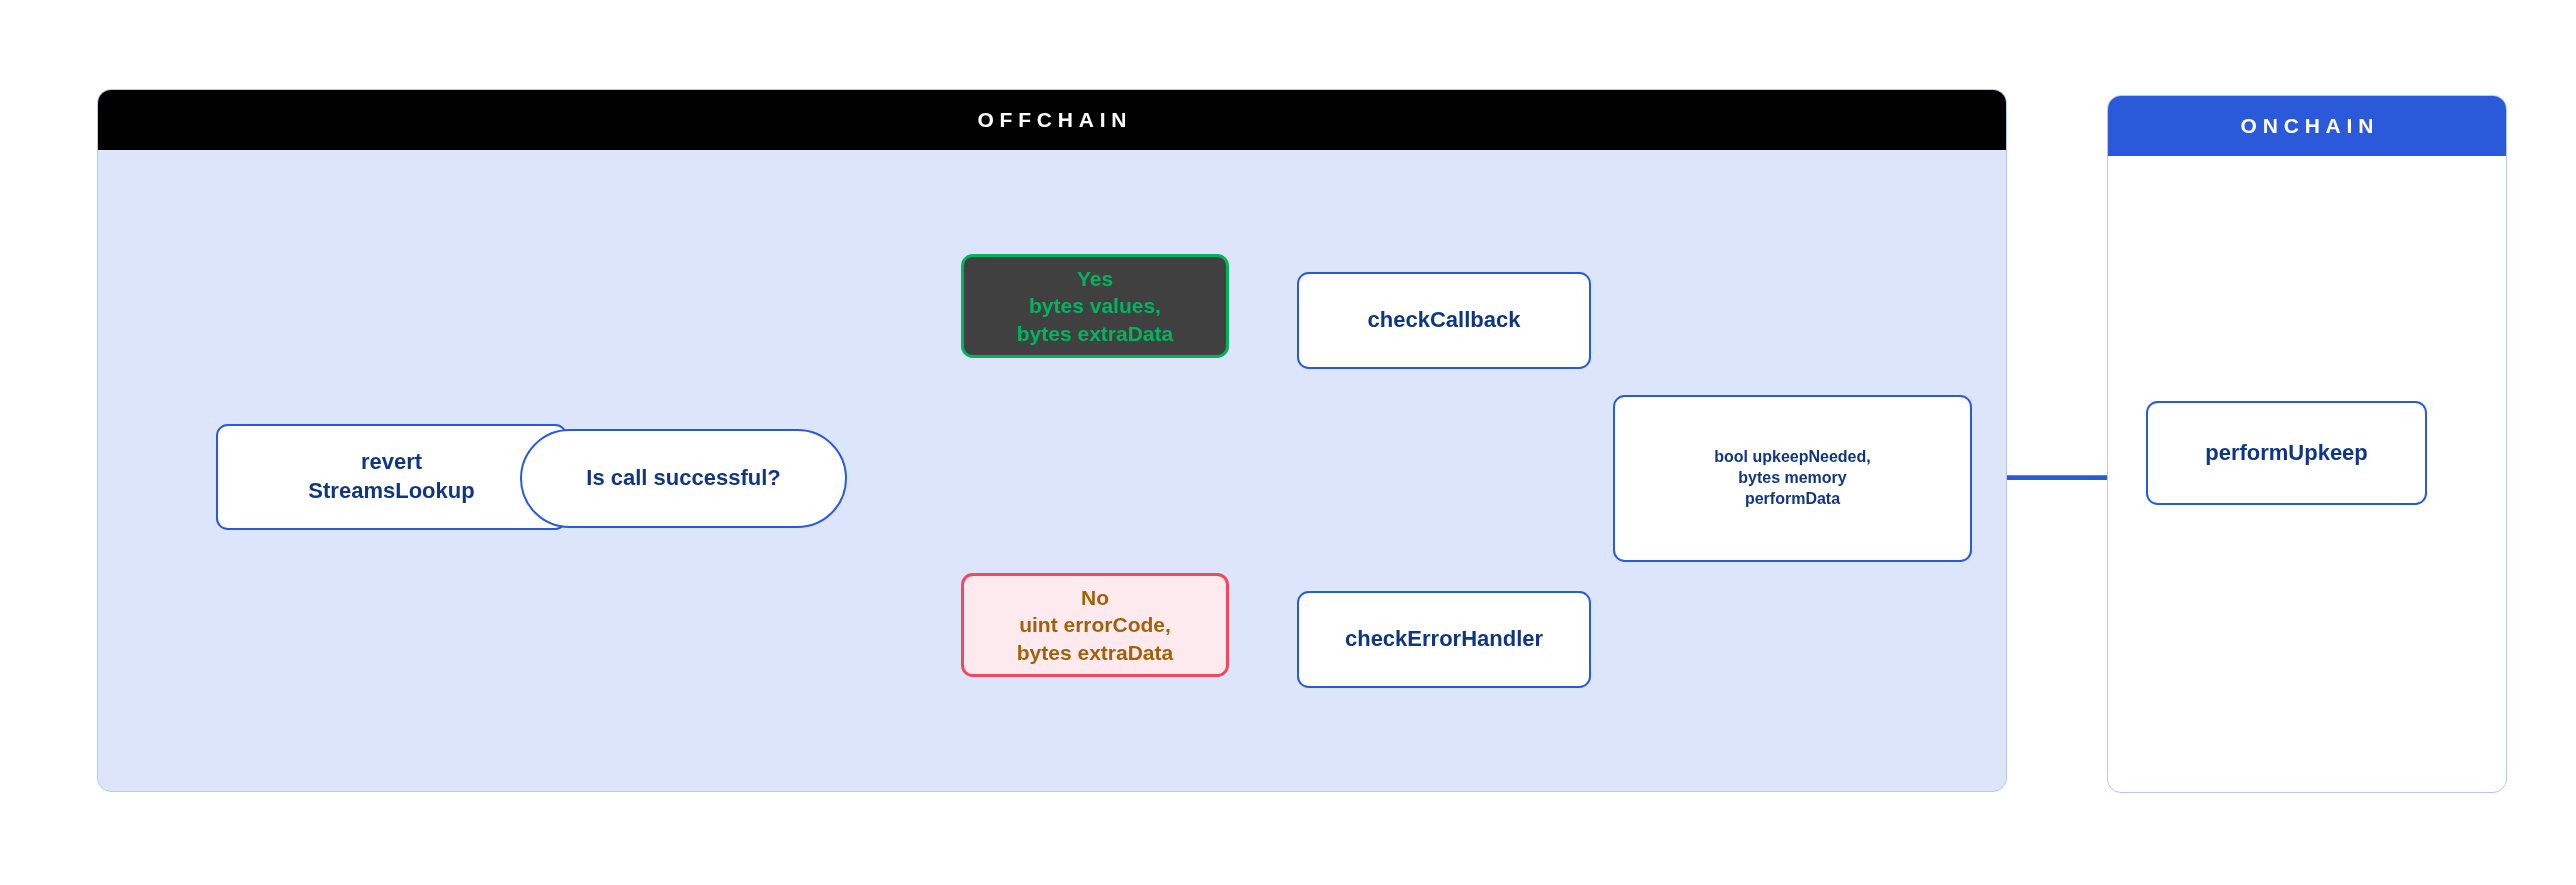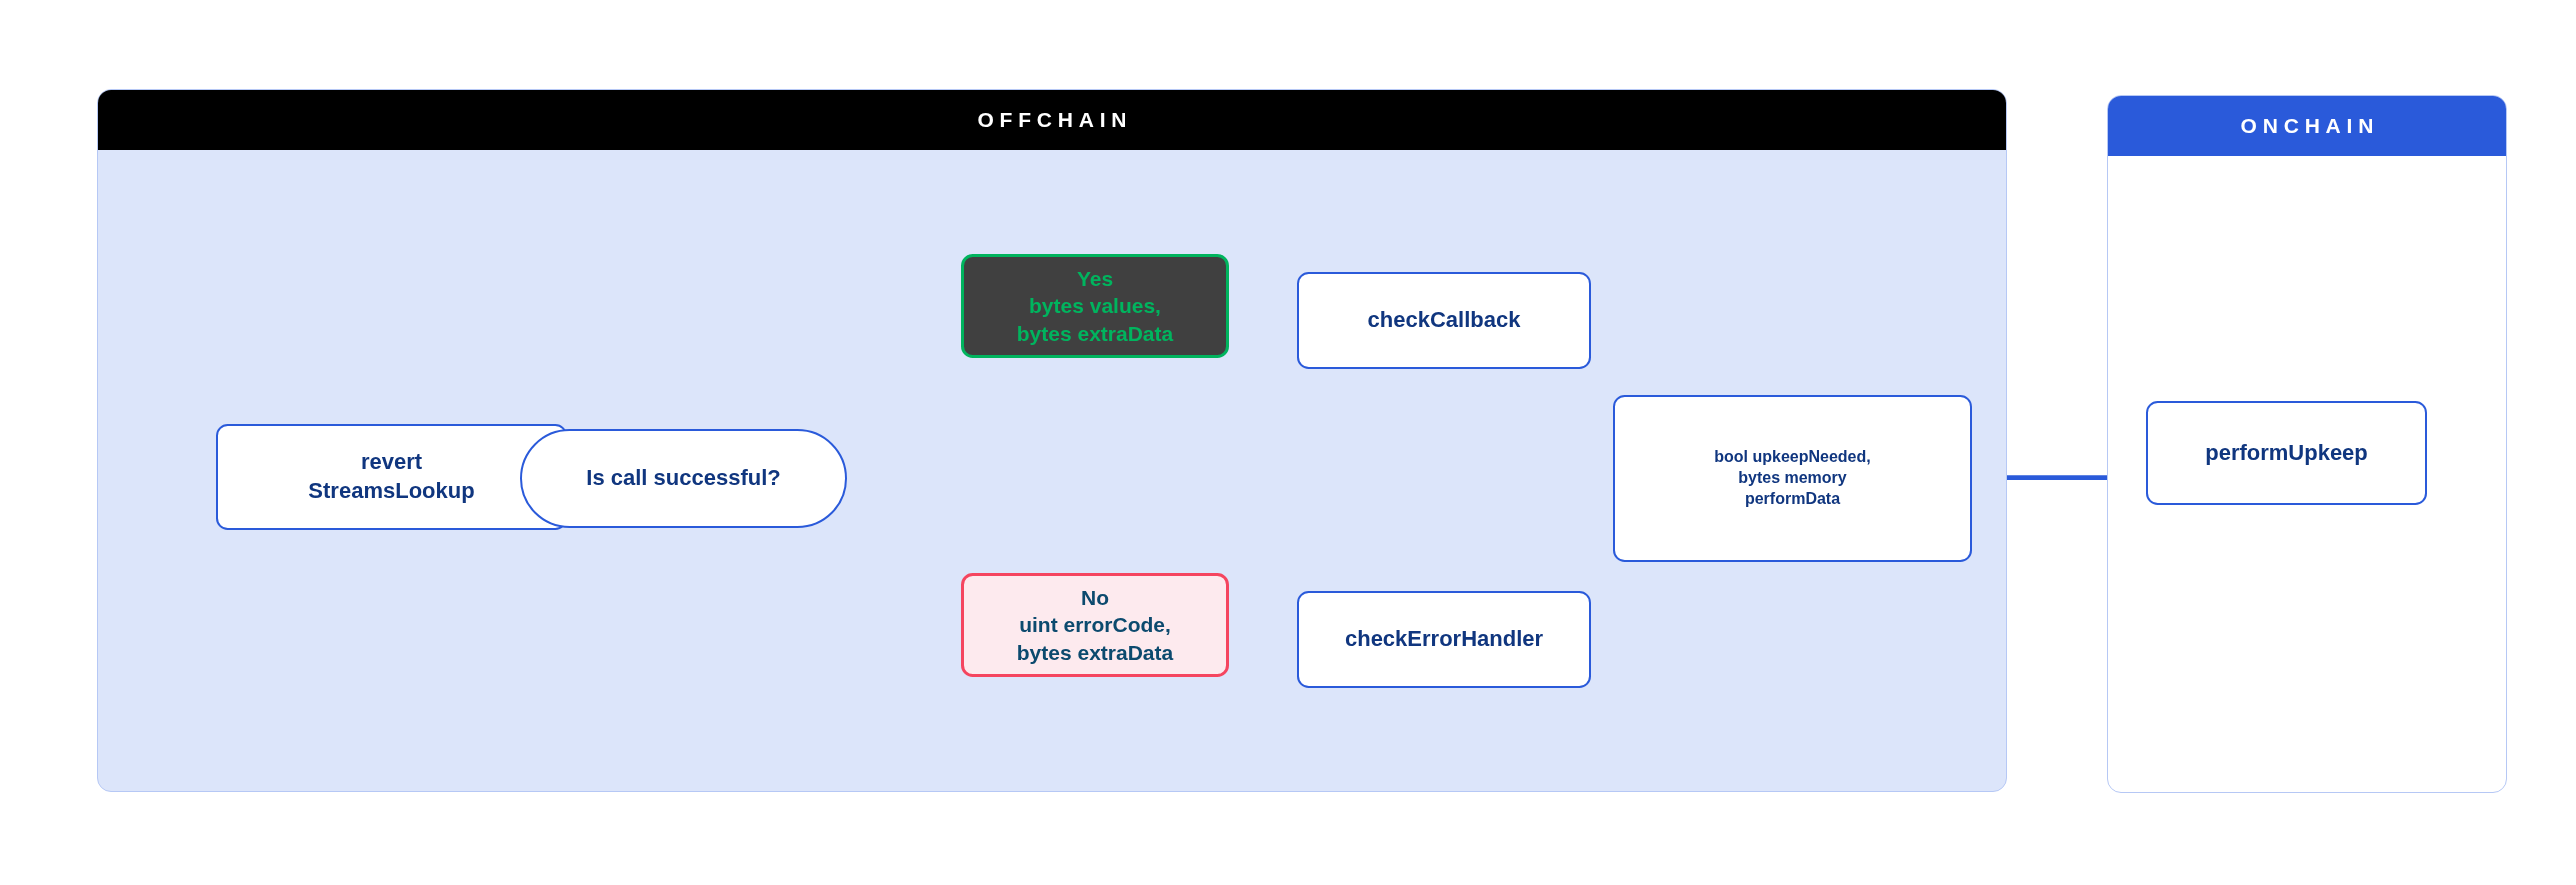--- a/index.html
+++ b/index.html
@@ -108,21 +108,21 @@
     background: #404040;
     border: 3.2px solid #00b45e;
     border-radius: 11.7px;
     color: #00b45e;
   }
 
   .node-red {
     background: #fdeaee;
     border: 3.2px solid #f5455f;
     border-radius: 11.7px;
-    color: #0c4a6e;
+    color: #a16207;
   }
 
   
   #node-revert          { left: 172px;  top: 424px;  width: 351px;  height: 106px;  font-size: 22px; margin-left: 44px; }
   #node-decision        { left: 520px;  top: 429px;  width: 327px;  height: 99px;  font-size: 22px; }
   #node-yes            { left: 961px; top: 254px;  width: 268px;  height: 104px;  font-size: 21px; }
   #node-no             { left: 961px; top: 573px; width: 268px;  height: 104px;  font-size: 21px; }
   #node-checkcallback   { left: 1297px; top: 272px;  width: 294px;  height: 97px;  font-size: 22px; }
   #node-checkerror      { left: 1297px; top: 591px; width: 294px;  height: 97px;  font-size: 22px; }
   #node-upkeepneeded    { left: 1613px; top: 395px;  width: 359px;  height: 167px;  font-size: 16px; }

